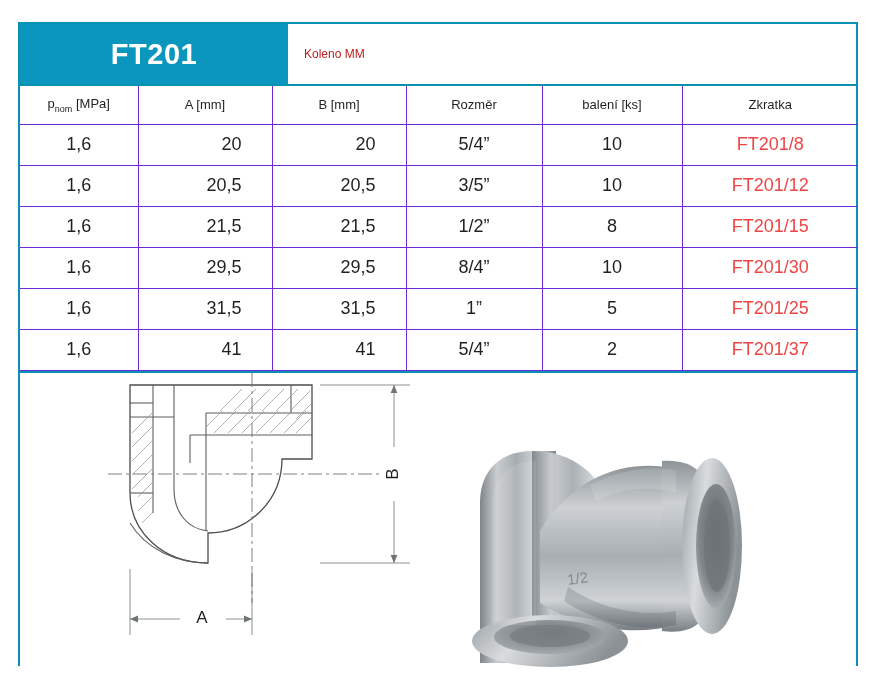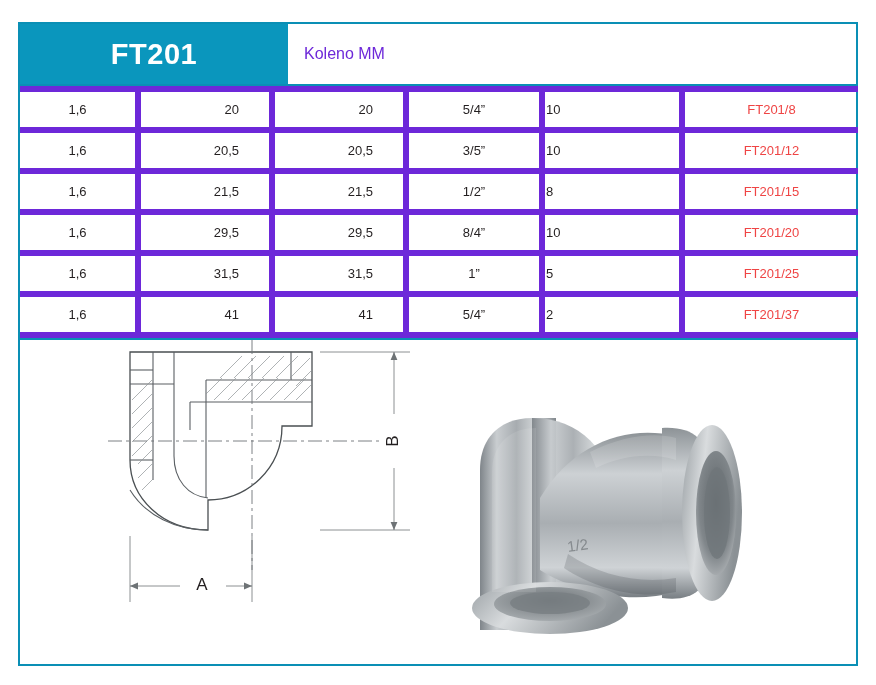--- a/index.html
+++ b/index.html
@@ -45,34 +45,34 @@
     font-size: 29px;
     font-weight: bold;
     letter-spacing: 0.5px;
     box-sizing: border-box;
   }
   .header-title {
     flex: 1;
     display: flex;
     align-items: center;
     padding-left: 16px;
-    font-size: 16px;
-    color: #6d28d9;
+    font-size: 12px;
+    color: #b91c1c;
     box-sizing: border-box;
   }
   
   table.spec {
     width: 100%;
     border-collapse: collapse;
     table-layout: fixed;
   }
   table.spec th, table.spec td {
-    border: 6px solid #6d28d9;
+    border: 1px solid #6d28d9;
     height: 41px;
-    font-size: 13px;
+    font-size: 18px;
     font-weight: normal;
     box-sizing: border-box;
   }
   table.spec tr:first-child th {
     border-top: none;
     font-size: 13px;
     height: 38px;
     text-align: center;
     color: #231f20;
   }
@@ -83,21 +83,21 @@
   table.spec tr th:last-child,
   table.spec tr td:last-child {
     border-right: none;
   }
   td.num {
     text-align: right;
     padding-right: 30px;
     margin-top: 40px;
   }
   td.num-c {
-    text-align: left;
+    text-align: center;
   }
   td.c {
     text-align: center;
   }
   td.code {
     text-align: center;
     color: #ef4444;
     font-weight: bold;
     font-size: 15px;
   }
@@ -144,20 +144,28 @@
     <table class="spec">
       <colgroup>
         <col style="width:118px">
         <col style="width:134px">
         <col style="width:134px">
         <col style="width:136px">
         <col style="width:140px">
         <col style="width:176px">
       </colgroup>
       <tbody>
+        <tr class="colgroup-head">
+          <th>p<span class="sub">nom</span><span> [MPa]</span></th>
+          <th>A [mm]</th>
+          <th>B [mm]</th>
+          <th>Rozměr</th>
+          <th>balení [ks]</th>
+          <th>Zkratka</th>
+        </tr>
 
         <tr>
           <td class="c">1,6</td>
           <td class="num">20</td>
           <td class="num">20</td>
           <td class="c">5/4”</td>
           <td class="num-c">10</td>
           <td class="code">FT201/8</td>
         </tr>
         <tr>
@@ -175,21 +183,21 @@
           <td class="c">1/2”</td>
           <td class="num-c">8</td>
           <td class="code">FT201/15</td>
         </tr>
         <tr>
           <td class="c">1,6</td>
           <td class="num">29,5</td>
           <td class="num">29,5</td>
           <td class="c">8/4”</td>
           <td class="num-c">10</td>
-          <td class="code">FT201/20</td>
+          <td class="code">FT201/30</td>
         </tr>
         <tr>
           <td class="c">1,6</td>
           <td class="num">31,5</td>
           <td class="num">31,5</td>
           <td class="c">1”</td>
           <td class="num-c">5</td>
           <td class="code">FT201/25</td>
         </tr>
         <tr>

